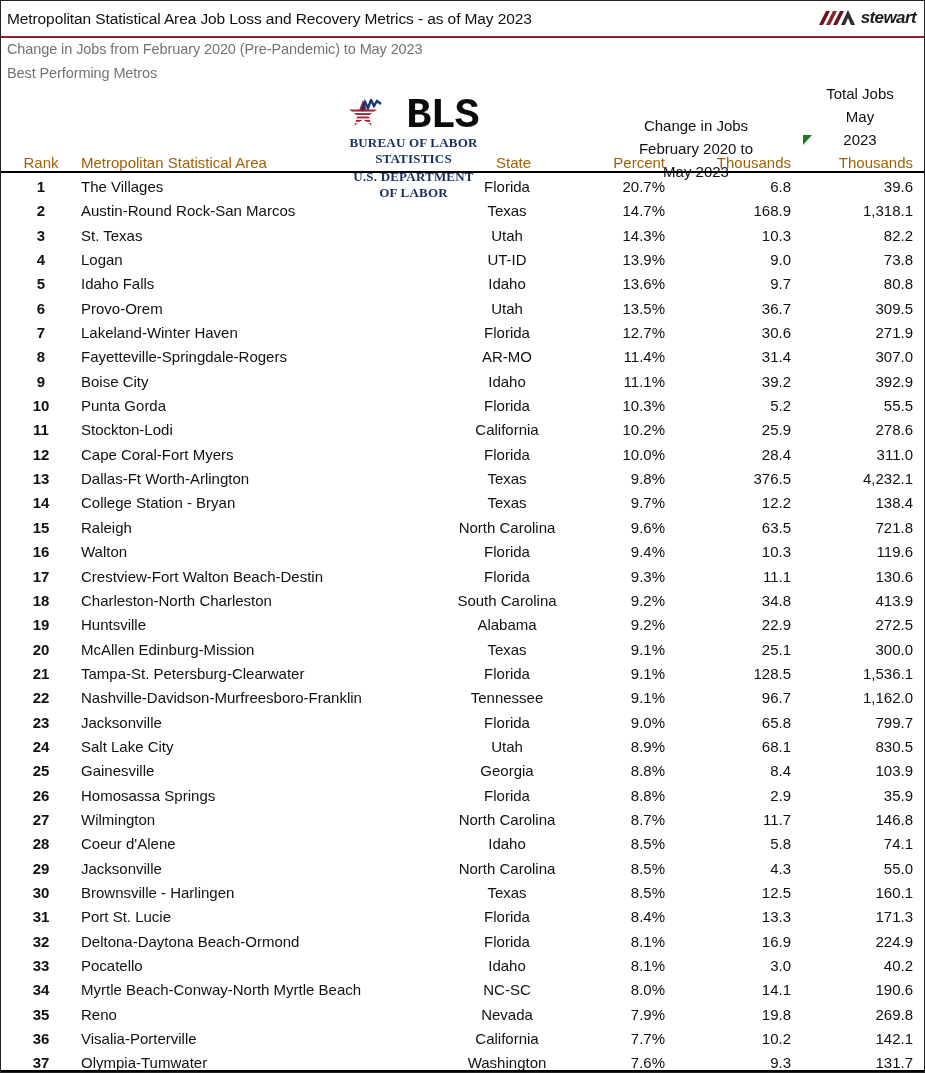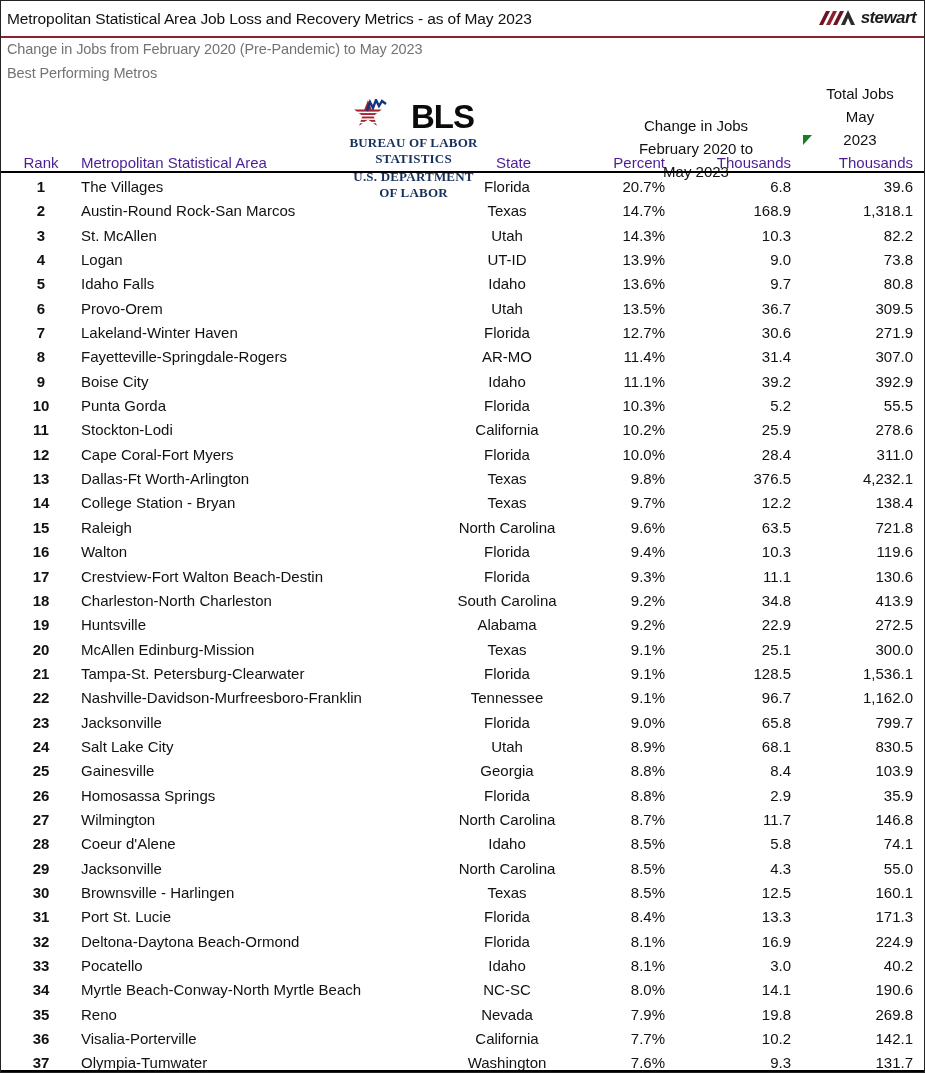--- a/index.html
+++ b/index.html
@@ -85,22 +85,22 @@
     text-align: center;
   }
   .bls-top {
     display: flex;
     align-items: center;
     justify-content: center;
     gap: 3px;
     height: 36px;
   }
   .bls-word {
-    font-family: Liberation Sans, sans-serif;
-    font-size: 33px;
+    font-family: Liberation Mono, monospace;
+    font-size: 42px;
     font-weight: bold;
     letter-spacing: -1px;
     line-height: 1;
     color: #0b0b0b;
     margin-left: 19px;
   }
   .bls-sub {
     font-family: "Liberation Serif", serif;
     font-size: 13px;
     font-weight: bold;
@@ -139,21 +139,21 @@
     height: 22px;
     box-sizing: border-box;
     border-bottom: 2.5px solid #000000;
   }
   .colhead .ch {
     position: absolute;
     bottom: 1px;
     font-size: 15px;
     line-height: 1;
     white-space: nowrap;
-    color: #4c1d95;
+    color: #a16207;
   }
   .ch-italic { }
 
   .ch-rank   { left: 16px;  width: 48px;  text-align: center; }
   .ch-msa    { left: 80px;  width: 300px; text-align: left; }
   .ch-state  { left: 370px; width: 160px; text-align: right; }
   .ch-pct    { left: 566px; width: 98px;  text-align: right; }
   .ch-thou   { left: 676px; width: 114px; text-align: right; }
   .ch-total  { left: 800px; width: 112px; text-align: right; }
 
@@ -269,21 +269,21 @@
       <div class="row">
         <div class="cell c-rank">2</div>
         <div class="cell c-msa">Austin-Round Rock-San Marcos</div>
         <div class="cell c-state">Texas</div>
         <div class="cell c-pct">14.7%</div>
         <div class="cell c-thou">168.9</div>
         <div class="cell c-total">1,318.1</div>
       </div>
       <div class="row">
         <div class="cell c-rank">3</div>
-        <div class="cell c-msa">St. McAllen</div>
+        <div class="cell c-msa">St. Texas</div>
         <div class="cell c-state">Utah</div>
         <div class="cell c-pct">14.3%</div>
         <div class="cell c-thou">10.3</div>
         <div class="cell c-total">82.2</div>
       </div>
       <div class="row">
         <div class="cell c-rank">4</div>
         <div class="cell c-msa">Logan</div>
         <div class="cell c-state">UT-ID</div>
         <div class="cell c-pct">13.9%</div>

